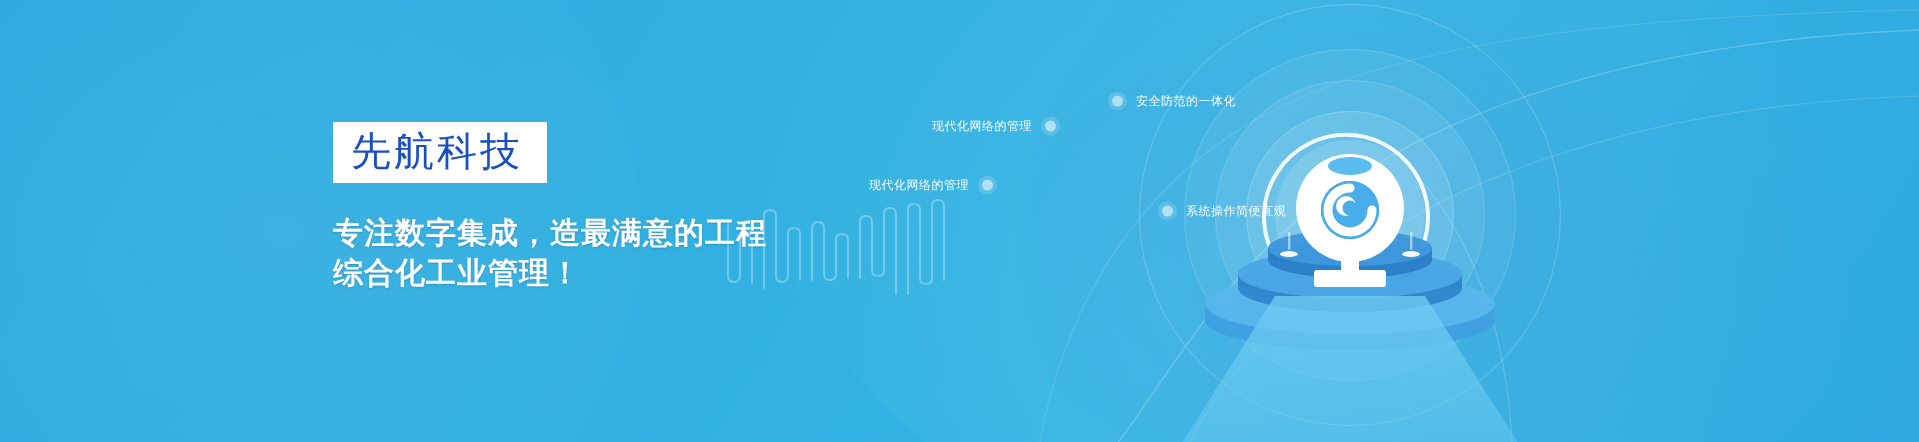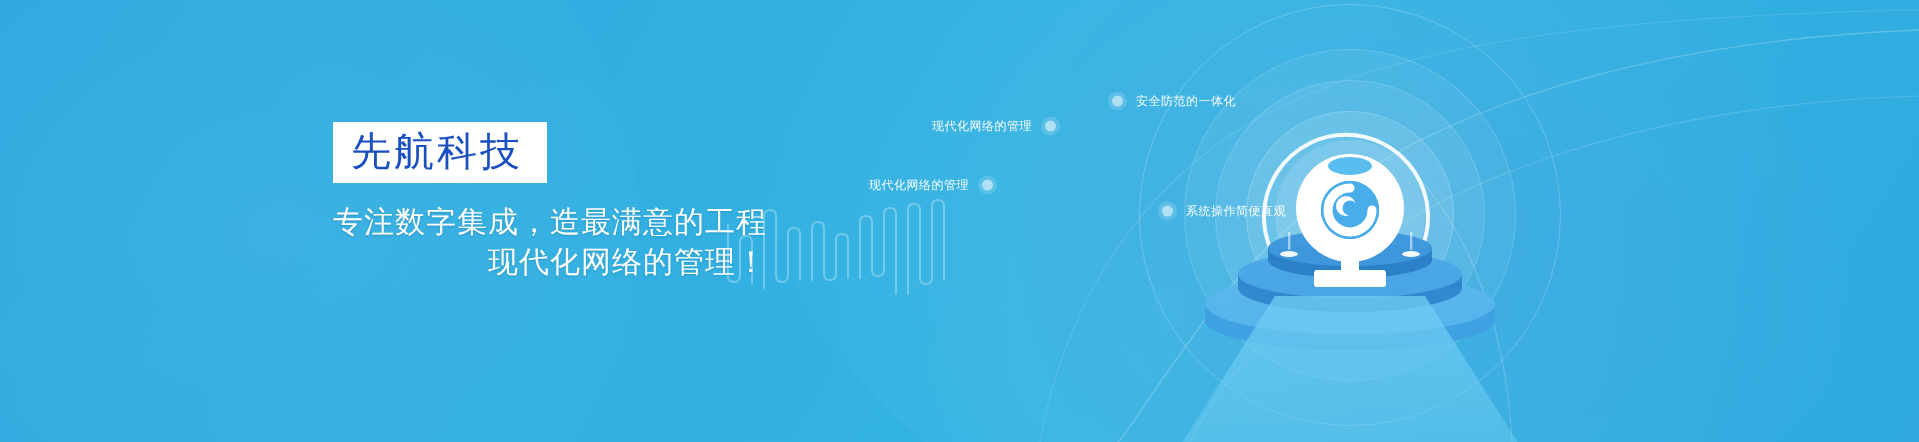--- a/index.html
+++ b/index.html
@@ -37,24 +37,23 @@
   .title-box{
     display:inline-block;background:#ffffff;
     padding:6px 24px 9px 18px;
   }
   .title-box .title-text{
     font-size:40px;line-height:46px;color:#1a4fbf;
     letter-spacing:3px;font-weight:400;white-space:nowrap;
     font-family:"Liberation Sans","DejaVu Sans",sans-serif;
   }
   .subtitle{
-    margin-top:19px;color:#ffffff;font-size:30px;line-height:40px;
-    letter-spacing:1px;font-weight:400;white-space:nowrap;
+    margin-top:30px;color:#ffffff;font-size:30px;line-height:40px;
+    letter-spacing:1px;font-weight:700;white-space:nowrap;
     text-shadow:0 1px 2px rgba(20,90,140,.30);
-    text-align:right;
   }
   .subtitle .line{display:block;}
 
   
   .wave-deco{position:absolute;left:722px;top:180px;width:230px;height:120px;opacity:.55;}
 
   
   .graphic{position:absolute;left:1100px;top:0;width:500px;height:442px;}
 
   
@@ -115,21 +114,21 @@
     <path d="M1040,442 C1060,330 1120,198 1255,120 C1390,44 1600,16 1919,10" fill="none" stroke="rgba(255,255,255,.13)" stroke-width="1.2"></path>
     <path d="M1512,442 C1506,330 1470,210 1380,142" fill="none" stroke="rgba(255,255,255,.18)" stroke-width="1.2"></path>
   </svg>
 
   <div class="text-block">
     <div class="title-box">
       <span class="title-text">先航科技</span>
     </div>
     <div class="subtitle">
       <span class="line">专注数字集成，造最满意的工程</span>
-      <span class="line">现代化网络的管理！</span>
+      <span class="line">综合化工业管理！</span>
     </div>
   </div>
 
   <svg class="wave-deco" viewBox="0 0 230 120" aria-hidden="true">
     <g fill="none" stroke="rgba(255,255,255,.55)" stroke-width="2" stroke-linecap="round" stroke-linejoin="round">
       <path d="M6,44 L6,96 Q6,102 12,102 L12,102 Q18,102 18,96 L18,62
                Q18,56 24,56 L24,56 Q30,56 30,62 L30,104"></path>
       <path d="M42,108 L42,36 Q42,30 48,30 L48,30 Q54,30 54,36 L54,96
                Q54,102 60,102 L60,102 Q66,102 66,96 L66,54
                Q66,48 72,48 L72,48 Q78,48 78,54 L78,100"></path>

